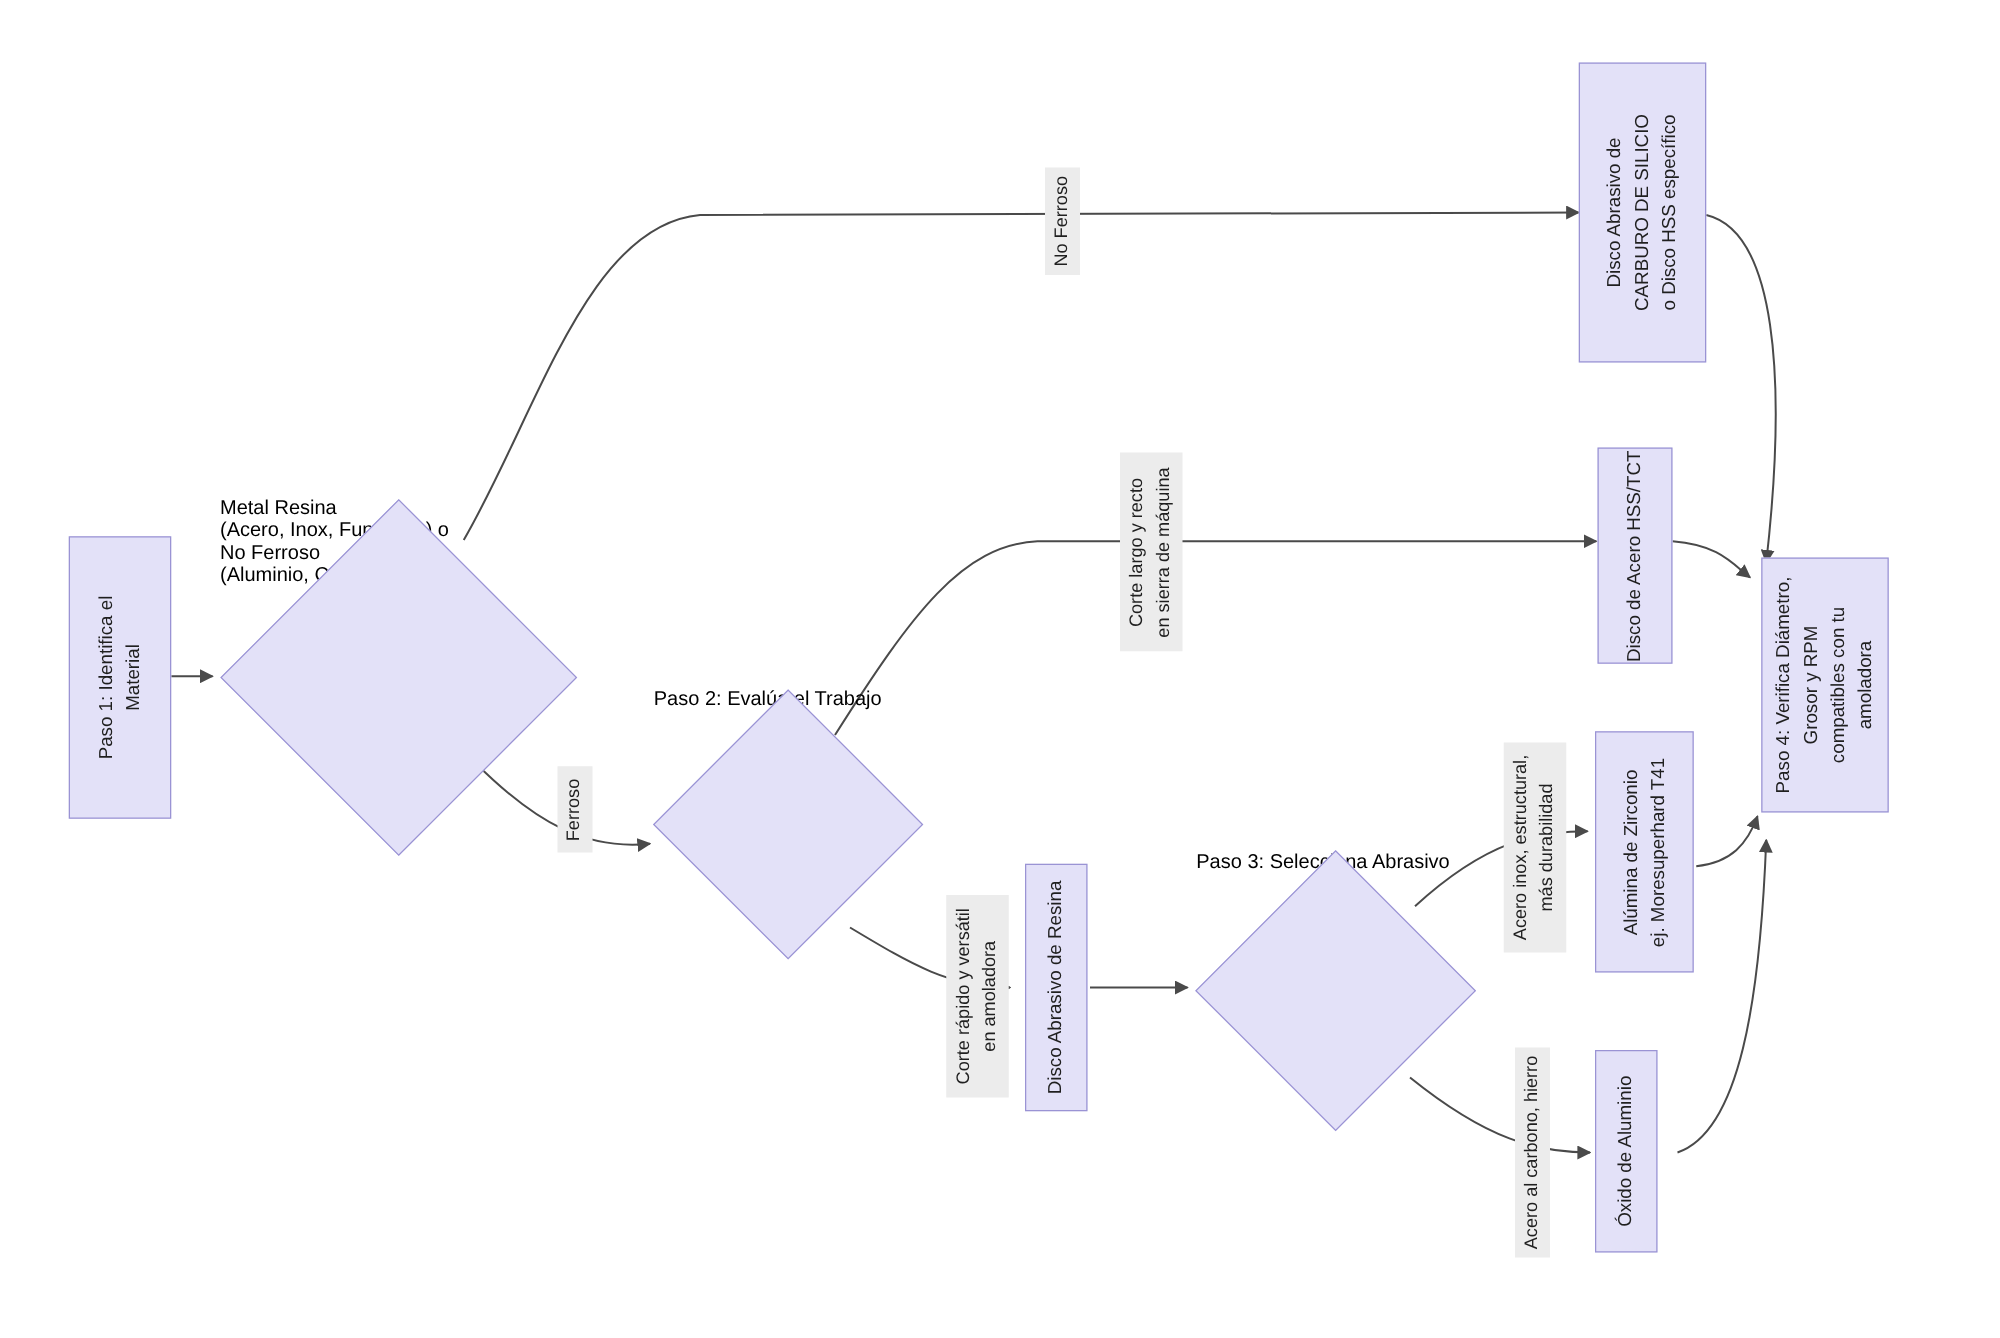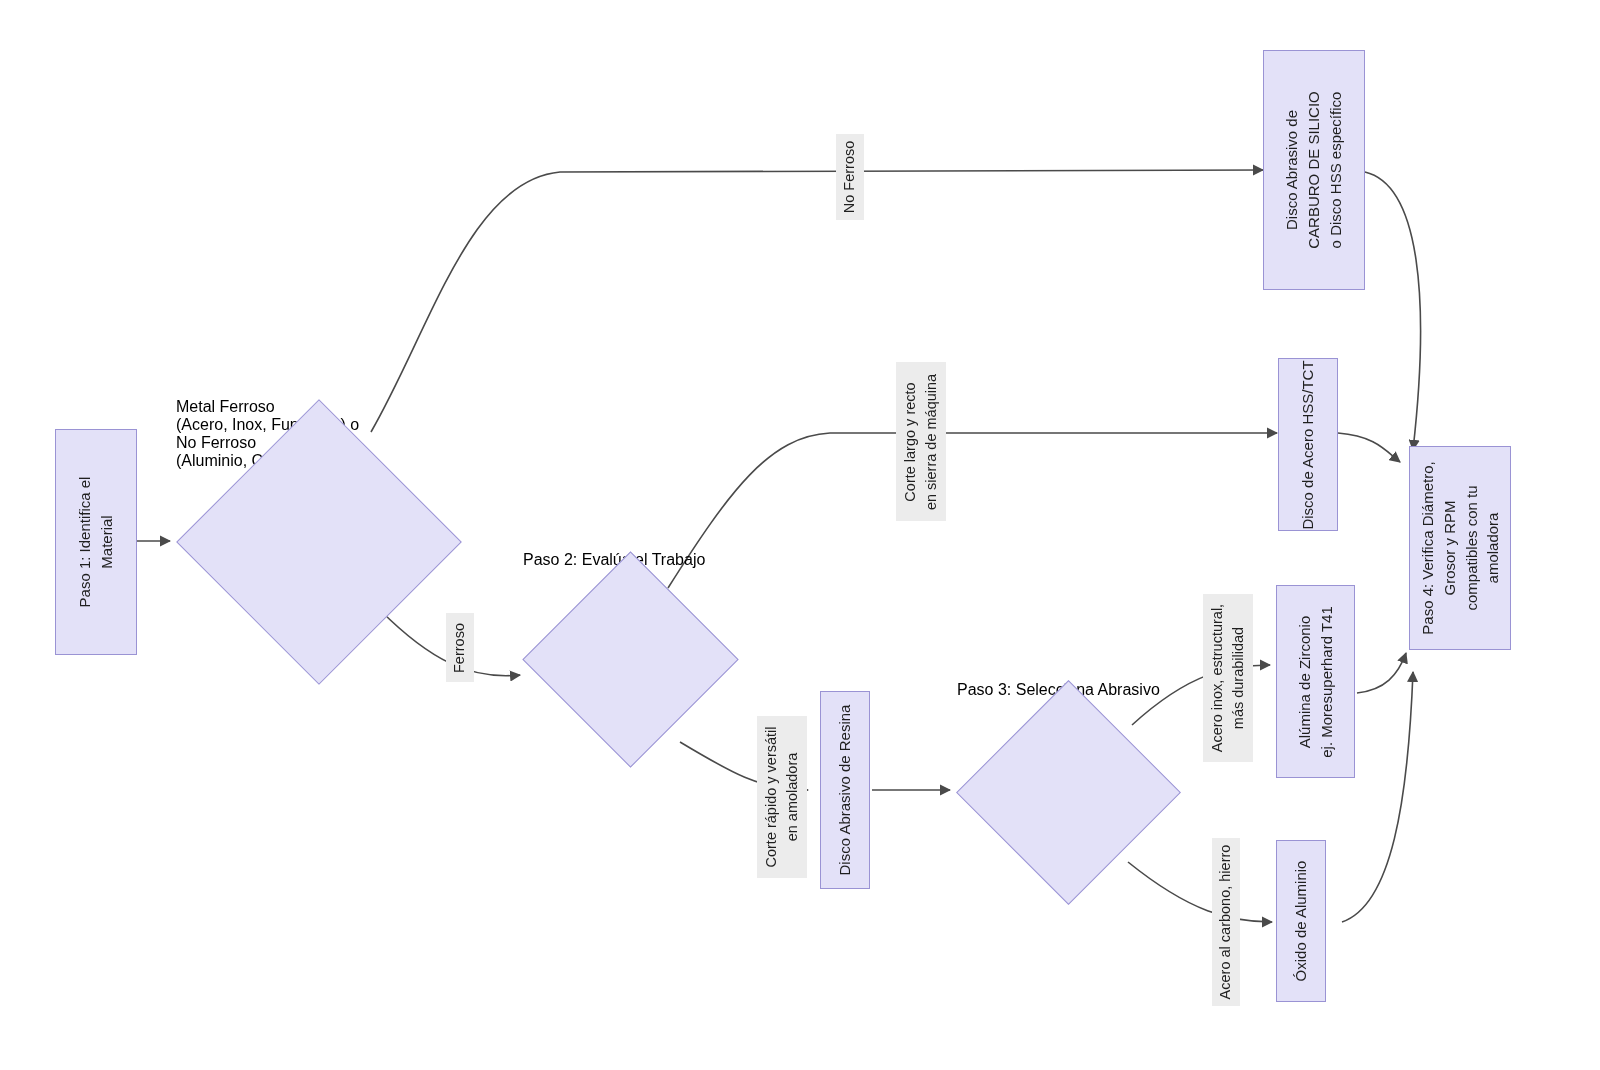--- a/index.html
+++ b/index.html
@@ -79,21 +79,21 @@
   <div class="node box" style="left:55px;top:429px;width:82px;height:226px;">
     <div class="rot">
       <div>Paso 1: Identifica el</div>
       <div>Material</div>
     </div>
   </div>
 
   <div class="diamond-wrap" style="left:176px;top:398px;width:284px;height:286px;">
     <div class="diamond-shape" style="width:200px;height:200px;left:42px;top:43px;transform:rotate(45deg);"></div>
     <div class="rot" style="left:50%;top:50%;">
-      <div>Metal Ferroso</div>
+      <div>Metal Resina</div>
       <div>(Acero, Inox, Fundición) o</div>
       <div>No Ferroso</div>
       <div>(Aluminio, Cobre)?</div>
     </div>
   </div>
 
   <div class="node box" style="left:1263px;top:50px;width:102px;height:240px;">
     <div class="rot">
       <div>Disco Abrasivo de</div>
       <div>CARBURO DE SILICIO</div>

